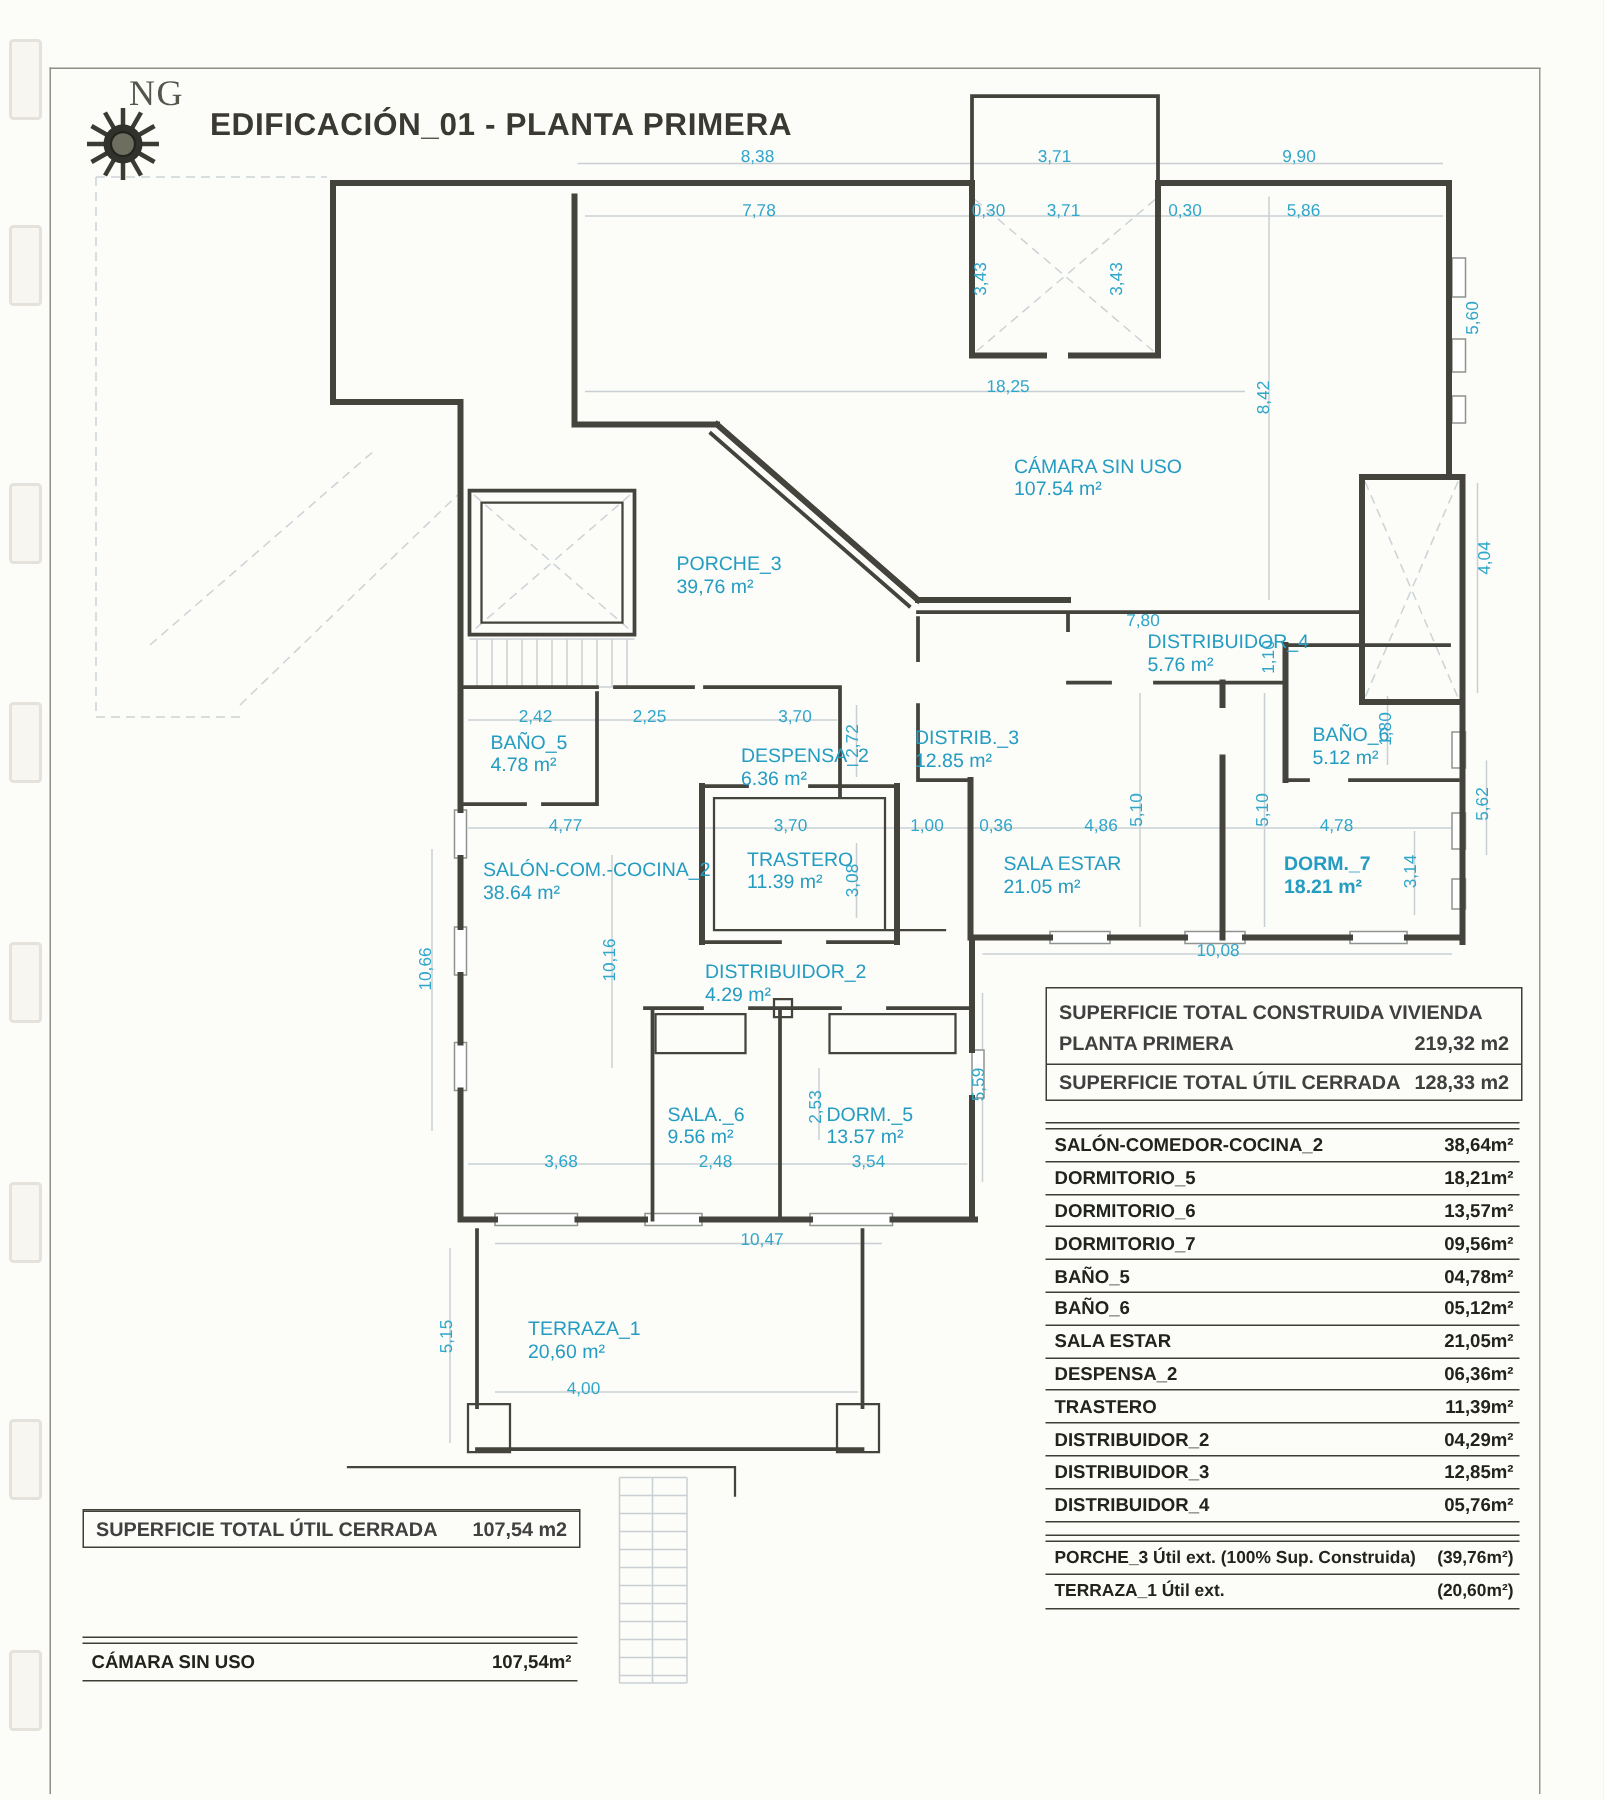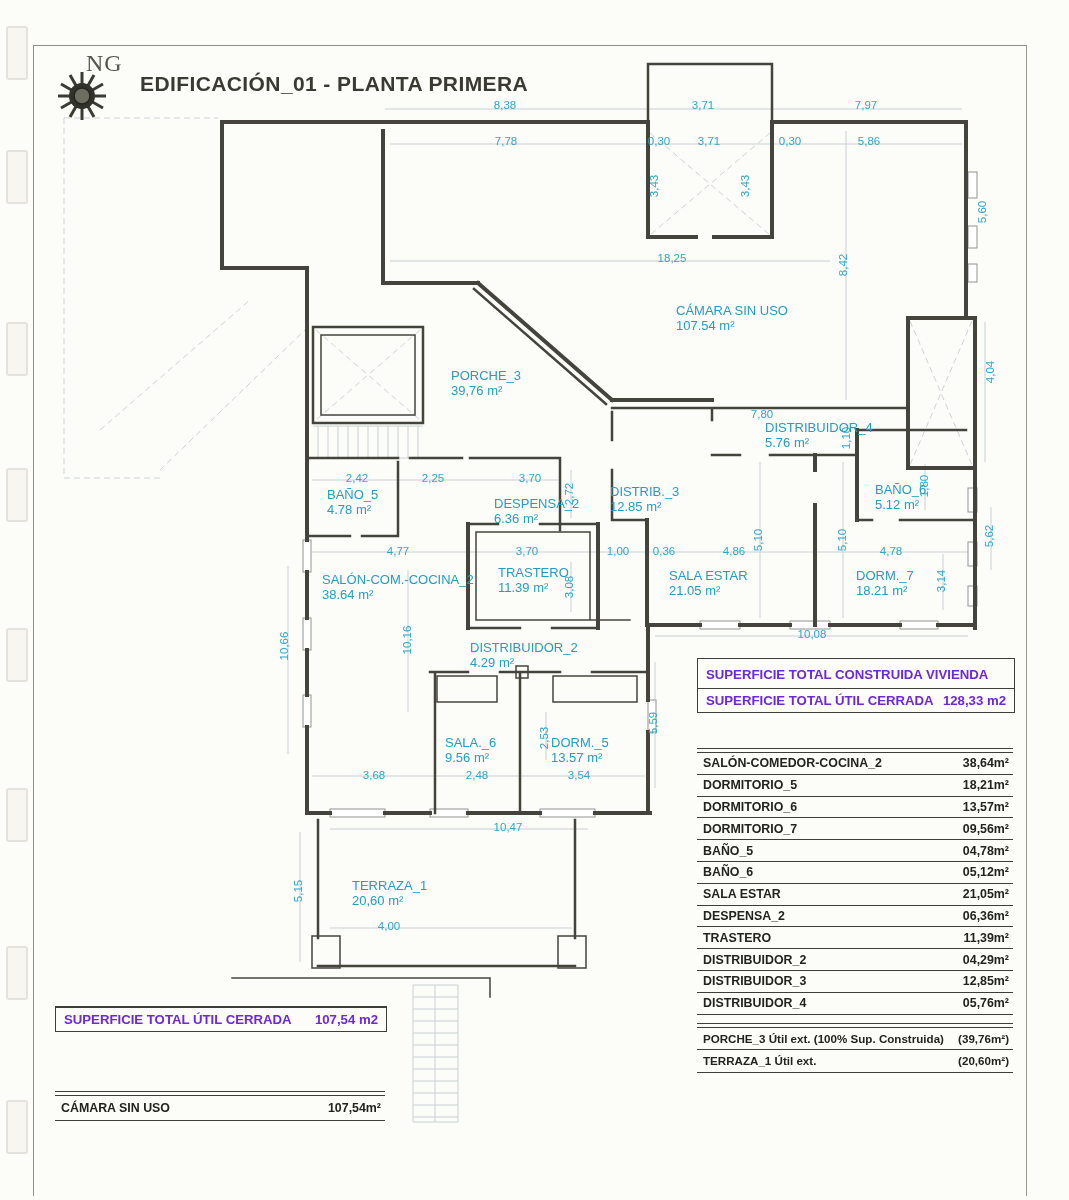--- a/index.html
+++ b/index.html
@@ -16,21 +16,21 @@
            font-size:24px;color:#55554c;letter-spacing:1px;}
   .title{position:absolute;left:140px;top:72px;font-size:21px;font-weight:700;color:#3a3a32;letter-spacing:.4px;}
   
   svg.plan{position:absolute;left:0;top:0;}
   .room-label{position:absolute;font-size:13px;line-height:1.18;color:#259cc2;white-space:nowrap;}
   .room-label .room-area{display:block;}
   .dim{position:absolute;font-size:11.5px;color:#2fa6ca;white-space:nowrap;
        transform:translate(-50%,-50%);}
   .dim.rot{transform:translate(-50%,-50%) rotate(-90deg);}
   
-  .box{position:absolute;border:1.8px solid #3e3e37;color:#6d28d9;}
+  .box{position:absolute;border:1.8px solid #3e3e37;color:#404040;}
   .box .sec1{padding:5px 8px 3px;}
   .hdr-line{font-weight:700;font-size:13.2px;line-height:21px;}
   .hdr-flex{display:flex;justify-content:space-between;font-weight:700;font-size:13.2px;line-height:21px;}
   .box .divider{border-top:1.7px solid #3e3e37;}
   .box .sec2{display:flex;justify-content:space-between;align-items:center;
              padding:4px 8px;font-weight:700;font-size:13.2px;}
   .list{position:absolute;color:#23231e;}
   .rule-double{border-top:1.6px solid #3e3e37;border-bottom:1.6px solid #3e3e37;height:3px;}
   .tbl-row{display:flex;justify-content:space-between;align-items:center;height:20.8px;
            border-bottom:1.6px solid #3e3e37;font-size:12.4px;font-weight:700;}
@@ -160,49 +160,49 @@
       <div class="room-label" style="left: 676px; top: 303px;"><span class="room-name">CÁMARA SIN USO</span><span class="room-area">107.54 m²</span></div>
       <div class="room-label" style="left: 451px; top: 368px;"><span class="room-name">PORCHE_3</span><span class="room-area">39,76 m²</span></div>
       <div class="room-label" style="left: 765px; top: 420px;"><span class="room-name">DISTRIBUIDOR_4</span><span class="room-area">5.76 m²</span></div>
       <div class="room-label" style="left: 327px; top: 487px;"><span class="room-name">BAÑO_5</span><span class="room-area">4.78 m²</span></div>
       <div class="room-label" style="left: 494px; top: 496px;"><span class="room-name">DESPENSA_2</span><span class="room-area">6.36 m²</span></div>
       <div class="room-label" style="left: 610px; top: 484px;"><span class="room-name">DISTRIB._3</span><span class="room-area">12.85 m²</span></div>
       <div class="room-label" style="left: 875px; top: 482px;"><span class="room-name">BAÑO_6</span><span class="room-area">5.12 m²</span></div>
       <div class="room-label" style="left: 322px; top: 572px;"><span class="room-name">SALÓN-COM.-COCINA_2</span><span class="room-area">38.64 m²</span></div>
       <div class="room-label" style="left: 498px; top: 565px;"><span class="room-name">TRASTERO</span><span class="room-area">11.39 m²</span></div>
       <div class="room-label" style="left: 669px; top: 568px;"><span class="room-name">SALA ESTAR</span><span class="room-area">21.05 m²</span></div>
-      <div class="room-label" style="left: 856px; top: 568px;"><span class="room-name">DORM._7</span><span class="room-area">18.21 m²</span></div>
+      <div class="room-label" style="left: 856px; top: 568px; font-weight: bold;"><span class="room-name">DORM._7</span><span class="room-area">18.21 m²</span></div>
       <div class="room-label" style="left: 470px; top: 640px;"><span class="room-name">DISTRIBUIDOR_2</span><span class="room-area">4.29 m²</span></div>
       <div class="room-label" style="left: 445px; top: 735px;"><span class="room-name">SALA._6</span><span class="room-area">9.56 m²</span></div>
       <div class="room-label" style="left: 551px; top: 735px;"><span class="room-name">DORM._5</span><span class="room-area">13.57 m²</span></div>
       <div class="room-label" style="left: 352px; top: 878px;"><span class="room-name">TERRAZA_1</span><span class="room-area">20,60 m²</span></div>
     </div>
   <div id="dim-layer">
       <span class="dim" style="left: 505px; top: 105px;">8,38</span>
       <span class="dim" style="left: 703px; top: 105px;">3,71</span>
-      <span class="dim" style="left: 866px; top: 105px;">7,97</span>
+      <span class="dim" style="left: 866px; top: 105px;">9,90</span>
       <span class="dim" style="left: 506px; top: 141px;">7,78</span>
       <span class="dim" style="left: 659px; top: 141px;">0,30</span>
       <span class="dim" style="left: 709px; top: 141px;">3,71</span>
       <span class="dim" style="left: 790px; top: 141px;">0,30</span>
       <span class="dim" style="left: 869px; top: 141px;">5,86</span>
       <span class="dim rot" style="left: 654px; top: 186px;">3,43</span>
       <span class="dim rot" style="left: 745px; top: 186px;">3,43</span>
       <span class="dim rot" style="left: 982px; top: 212px;">5,60</span>
       <span class="dim" style="left: 672px; top: 258px;">18,25</span>
       <span class="dim rot" style="left: 843px; top: 265px;">8,42</span>
       <span class="dim rot" style="left: 990px; top: 372px;">4,04</span>
       <span class="dim" style="left: 762px; top: 414px;">7,80</span>
       <span class="dim rot" style="left: 846px; top: 438px;">1,10</span>
       <span class="dim" style="left: 357px; top: 478px;">2,42</span>
       <span class="dim" style="left: 433px; top: 478px;">2,25</span>
       <span class="dim" style="left: 530px; top: 478px;">3,70</span>
       <span class="dim rot" style="left: 569px; top: 494px;">2,72</span>
       <span class="dim rot" style="left: 924px; top: 486px;">1,80</span>
-      <span class="dim" style="left: 398px; top: 551px; text-align: center;">4,77</span>
+      <span class="dim" style="left: 377px; top: 551px; text-align: center;">4,77</span>
       <span class="dim" style="left: 527px; top: 551px;">3,70</span>
       <span class="dim" style="left: 618px; top: 551px;">1,00</span>
       <span class="dim" style="left: 664px; top: 551px;">0,36</span>
       <span class="dim" style="left: 734px; top: 551px;">4,86</span>
       <span class="dim" style="left: 891px; top: 551px;">4,78</span>
       <span class="dim rot" style="left: 758px; top: 540px;">5,10</span>
       <span class="dim rot" style="left: 842px; top: 540px;">5,10</span>
       <span class="dim rot" style="left: 989px; top: 536px;">5,62</span>
       <span class="dim rot" style="left: 941px; top: 581px;">3,14</span>
       <span class="dim rot" style="left: 569px; top: 587px;">3,08</span>
@@ -215,20 +215,24 @@
       <span class="dim" style="left: 477px; top: 775px;">2,48</span>
       <span class="dim" style="left: 579px; top: 775px;">3,54</span>
       <span class="dim" style="left: 508px; top: 827px;">10,47</span>
       <span class="dim rot" style="left: 298px; top: 891px;">5,15</span>
       <span class="dim" style="left: 389px; top: 926px;">4,00</span>
     </div>
 
   <div class="box" style="left:697px;top:658px;width:316px;">
     <div class="sec1">
       <div class="hdr-line">SUPERFICIE TOTAL CONSTRUIDA VIVIENDA</div>
+      <div class="hdr-flex">
+        <span>PLANTA PRIMERA</span>
+        <span>219,32 m2</span>
+      </div>
     </div>
     <div class="divider"></div>
     <div class="sec2">
       <span>SUPERFICIE TOTAL ÚTIL CERRADA</span>
       <span>128,33 m2</span>
     </div>
   </div>
 
   <div class="list" style="left:697px;top:748px;width:316px;">
     <div class="rule-double"></div>

